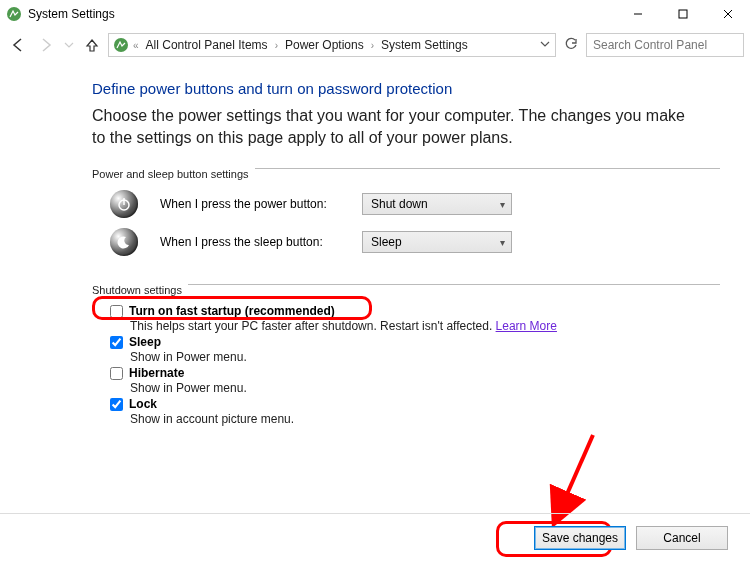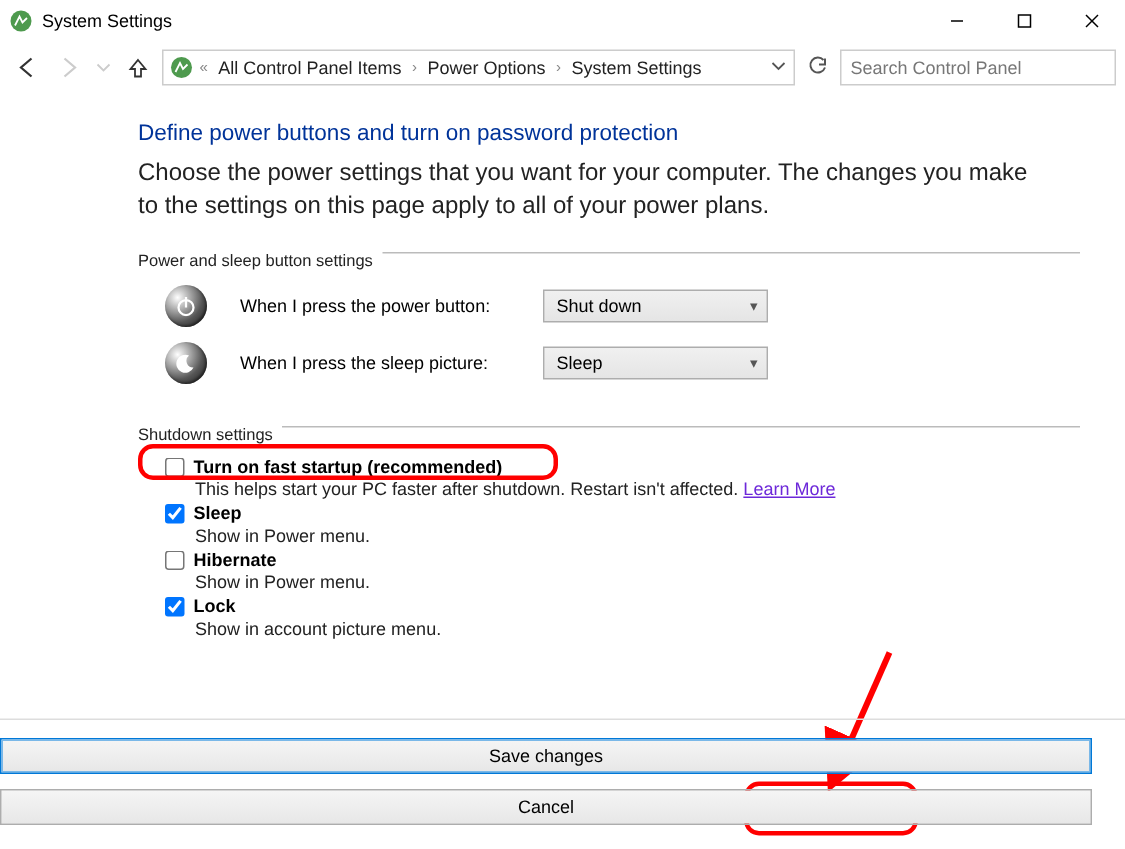--- a/index.html
+++ b/index.html
@@ -58,21 +58,21 @@
     color: #222;
   }
   .bc-sep { color: #888; padding: 0 2px; font-size: 10px;}
   .bc-item { padding: 0 3px; white-space: nowrap; }
   .bc-drop {
     width: 16px; text-align: center; color: #555;
     margin-left: auto;
   }
   .refresh { width: 22px; text-align: center; color: #555; }
   .searchbox {
-    width: 184px; height: 24px;
+    width: 158px; height: 24px;
     border: 1px solid #ccc;
     display: flex; align-items: center;
     padding: 0 6px;
     color: #777;
     font-size: 12px;
   }
   
   .content {
     padding: 18px 30px 0 92px;
   }
@@ -134,21 +134,20 @@
   }
   .redbox.fs { left: 92px; top: 296px; width: 280px; height: 24px; }
   
   .footer {
     position: absolute;
     bottom: 16px; left: 0; right: 0;
     border-top: 1px solid #ddd;
     display: flex; justify-content: flex-end;
     padding: 12px 22px 0 0;
     gap: 10px;
-    flex-direction: column;
   }
   .btn {
     min-width: 92px; height: 24px;
     border: 1px solid #adadad;
     background: linear-gradient(#f5f5f5,#e7e7e7);
     font-size: 12px;
     display: flex; align-items: center; justify-content: center;
   }
   .btn.primary { border: 1px solid #0078d7; box-shadow: inset 0 0 0 1px #7ab8e8; }
   .redbox.save { left: 496px; bottom: 9px; top:auto; width: 116px; height: 36px; }
@@ -261,21 +260,21 @@
       <span class="arr">▾</span>
     </div>
   </div>
 
   <div class="btnrow">
     <div class="pwricon">
       <svg width="14" height="14">
           <path d="M9 2 A6 6 0 1 0 12 10 A4.5 4.5 0 0 1 9 2 Z" fill="#fff"></path>
         </svg>
     </div>
-    <div class="label-col">When I press the sleep picture:</div>
+    <div class="label-col">When I press the sleep button:</div>
     <div class="combo">
       <span>Sleep</span>
       <span class="arr">▾</span>
     </div>
   </div>
 
   <div class="section-legend" style="margin-top:28px">
     <span>Shutdown settings</span>
     <span class="line"></span>
   </div>

